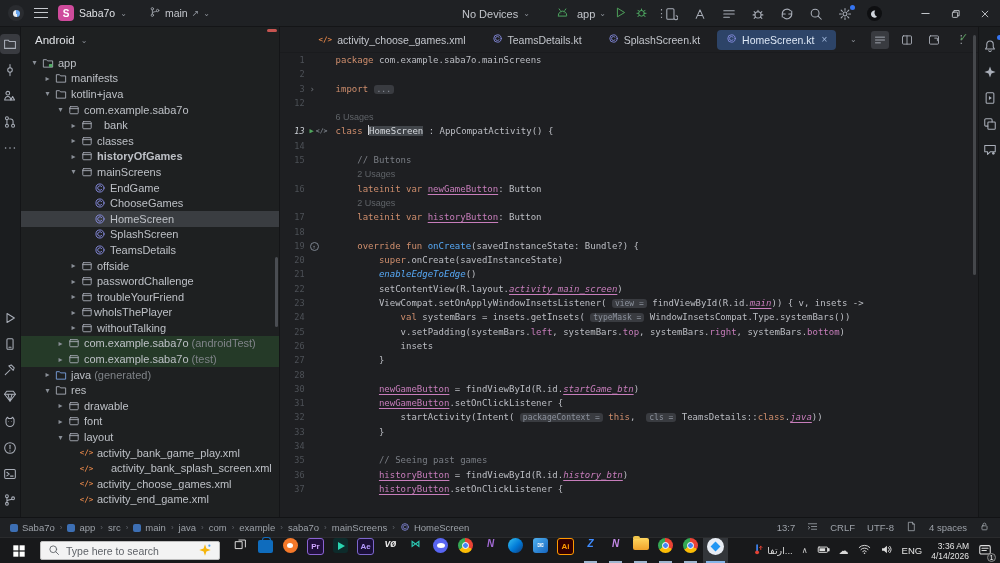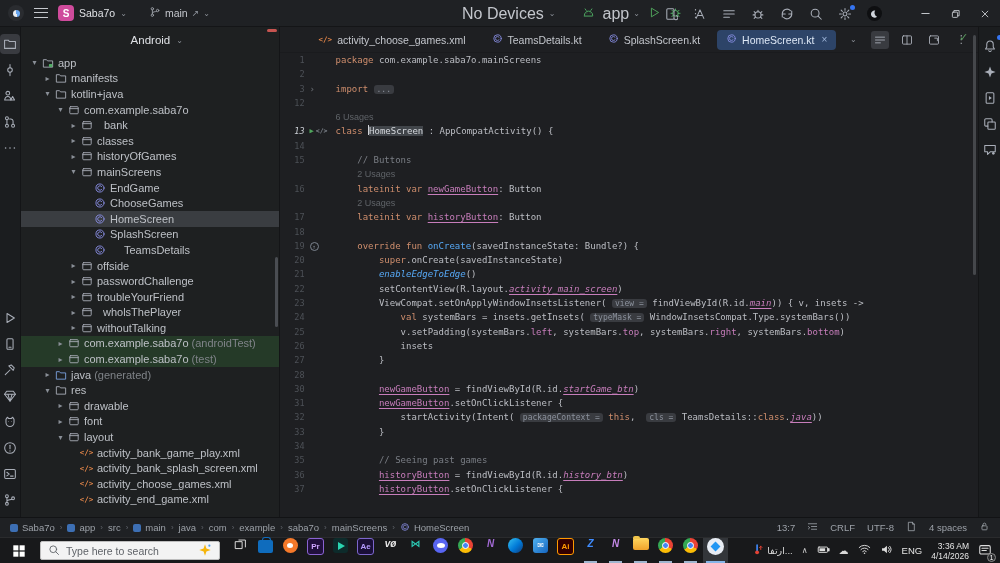--- a/index.html
+++ b/index.html
@@ -15,38 +15,38 @@
   .hamb{width:14px;height:10px;border-top:1.6px solid #c6c9ce;border-bottom:1.6px solid #c6c9ce;position:relative;}
   .hamb::after{content:"";position:absolute;left:0;right:0;top:2.7px;border-top:1.6px solid #c6c9ce;}
   .proj-badge{width:16px;height:16px;border-radius:4px;background:#cf4b9c;color:#fff;font-size:10px;font-weight:bold;
               display:flex;align-items:center;justify-content:center;}
   .tb-name{font-size:10.5px;color:#dfe1e5;}
   .chev{color:#8a8f97;font-size:8px;}
   .tb-branch{display:flex;align-items:center;gap:4px;font-size:10.5px;color:#c3c6cc;margin-left:12px;}
   .arrow-up{color:#8f959e;font-size:9px;}
   .tb-center{position:absolute;left:462px;top:0;height:27px;display:flex;align-items:center;gap:8px;}
   .tb-run-cluster{display:flex;align-items:center;gap:8px;margin-left:18px;}
-  .tb-label{font-size:16px;color:#c3c6cc;}
+  .tb-label{font-size:11px;color:#c3c6cc;}
   .tb-icons{position:absolute;right:118px;top:0;height:27px;display:flex;align-items:center;gap:13px;}
   .tb-icons .tbi{position:relative;display:flex;align-items:center;justify-content:center;width:16px;height:16px;}
   .badge-dot{position:absolute;top:-1px;right:-2px;width:5px;height:5px;border-radius:50%;background:#3574f0;}
   .win-controls{position:absolute;right:0;top:0;height:27px;display:flex;}
   .win-btn{width:30px;height:27px;display:flex;align-items:center;justify-content:center;}
   .avatar{width:15px;height:15px;border-radius:50%;background:#0e0f11;display:flex;align-items:center;justify-content:center;}
   
   .main{position:absolute;top:27px;bottom:46px;left:0;right:0;display:flex;}
   .strip{width:27px;background:#1b1d1f;display:flex;flex-direction:column;align-items:center;}
   .strip.left{border-right:1px solid #141517;}
   .strip.right{width:30px;border-left:1px solid #141517;}
   .strip .sicon{width:20px;height:20px;display:flex;align-items:center;justify-content:center;border-radius:4px;position:relative;margin:3px 0;}
   .strip .sicon.active{background:#393b40;}
   .strip .spacer{flex:1;}
   
   .project{width:362px;background:#1e2021;position:relative;border-right:1px solid #141517;}
-  .proj-header{height:26px;display:flex;align-items:center;gap:6px;padding-left:14px;font-size:11.5px;color:#dfe1e5;justify-content:center;}
+  .proj-header{height:26px;display:flex;align-items:center;gap:6px;padding-left:14px;font-size:11.5px;color:#dfe1e5;}
   .tree{position:absolute;top:28px;left:0;right:0;bottom:0;overflow:hidden;}
   .trow{height:15.6px;display:flex;align-items:center;font-size:11px;color:#bdc0c6;white-space:nowrap;}
   .trow.sel{background:#3a3d41;}
   .trow.green{background:#253a28;}
   .trow .tchev{width:11px;display:inline-block;text-align:center;color:#8a8f97;font-size:8px;flex:none;}
   .trow .ticon{width:15px;display:flex;justify-content:center;flex:none;}
   .trow .suffix{color:#7f8388;margin-left:3px;}
   .xmlglyph{font-family:"DejaVu Sans Mono",monospace;font-size:7.5px;font-weight:bold;color:#e8884a;}
   .tree-marker{position:absolute;top:2px;right:2px;width:10px;height:3px;background:#c75450;border-radius:2px;}
   .tree-scroll{position:absolute;top:230px;right:1px;width:3px;height:70px;background:#4a4d52;border-radius:2px;}
@@ -411,21 +411,21 @@
             <span style="margin-left:3px;">classes</span>
           </div>
           <div class="trow" style="padding-left: 47px;">
             <span class="tchev">▸</span>
             <span class="ticon">
               <svg width="12" height="12" viewBox="0 0 16 16" fill="none" stroke="#a9aeb8" stroke-width="1.2" stroke-linecap="round" stroke-linejoin="round">
                 <rect x="2.4" y="3.6" width="11.2" height="9.4" rx="1.2"></rect>
                 <path d="M2.4 6.2h11.2"></path>
               </svg>
             </span>
-            <span style="margin-left:3px;">historyOfGames</span>
+            <span style="margin-left:3px;font-weight:bold;">historyOfGames</span>
           </div>
           <div class="trow" style="padding-left: 47px;">
             <span class="tchev">▾</span>
             <span class="ticon">
               <svg width="12" height="12" viewBox="0 0 16 16" fill="none" stroke="#a9aeb8" stroke-width="1.2" stroke-linecap="round" stroke-linejoin="round">
                 <rect x="2.4" y="3.6" width="11.2" height="9.4" rx="1.2"></rect>
                 <path d="M2.4 6.2h11.2"></path>
               </svg>
             </span>
             <span style="margin-left:3px;">mainScreens</span>
@@ -471,21 +471,21 @@
             <span style="margin-left:3px;">SplashScreen</span>
           </div>
           <div class="trow" style="padding-left: 60px;">
             <span class="tchev"></span>
             <span class="ticon">
               <svg width="12" height="12" viewBox="0 0 16 16" fill="none" stroke="#a9aeb8" stroke-width="1.2" stroke-linecap="round" stroke-linejoin="round">
                 <circle cx="8" cy="8" r="5.4" stroke="#8b90e8"></circle>
                 <path d="M10.2 6a3 3 0 100 4" stroke="#8b90e8"></path>
               </svg>
             </span>
-            <span style="margin-left:17px;">TeamsDetails</span>
+            <span style="margin-left:3px;">TeamsDetails</span>
           </div>
           <div class="trow" style="padding-left: 47px;">
             <span class="tchev">▸</span>
             <span class="ticon">
               <svg width="12" height="12" viewBox="0 0 16 16" fill="none" stroke="#a9aeb8" stroke-width="1.2" stroke-linecap="round" stroke-linejoin="round">
                 <rect x="2.4" y="3.6" width="11.2" height="9.4" rx="1.2"></rect>
                 <path d="M2.4 6.2h11.2"></path>
               </svg>
             </span>
             <span style="margin-left:3px;">offside</span>
@@ -511,21 +511,21 @@
             <span style="margin-left:3px;">troubleYourFriend</span>
           </div>
           <div class="trow" style="padding-left: 47px;">
             <span class="tchev">▸</span>
             <span class="ticon">
               <svg width="12" height="12" viewBox="0 0 16 16" fill="none" stroke="#a9aeb8" stroke-width="1.2" stroke-linecap="round" stroke-linejoin="round">
                 <rect x="2.4" y="3.6" width="11.2" height="9.4" rx="1.2"></rect>
                 <path d="M2.4 6.2h11.2"></path>
               </svg>
             </span>
-            <span style="margin-left:9px;">wholsThePlayer</span>
+            <span style="margin-left:0;">wholsThePlayer</span>
           </div>
           <div class="trow" style="padding-left: 47px;">
             <span class="tchev">▸</span>
             <span class="ticon">
               <svg width="12" height="12" viewBox="0 0 16 16" fill="none" stroke="#a9aeb8" stroke-width="1.2" stroke-linecap="round" stroke-linejoin="round">
                 <rect x="2.4" y="3.6" width="11.2" height="9.4" rx="1.2"></rect>
                 <path d="M2.4 6.2h11.2"></path>
               </svg>
             </span>
             <span style="margin-left:3px;">withoutTalking</span>
@@ -606,21 +606,21 @@
             <span class="ticon">
               <span class="xmlglyph">&lt;/&gt;</span>
             </span>
             <span style="margin-left:3px;">activity_bank_game_play.xml</span>
           </div>
           <div class="trow" style="padding-left: 47px;">
             <span class="tchev"></span>
             <span class="ticon">
               <span class="xmlglyph">&lt;/&gt;</span>
             </span>
-            <span style="margin-left:3px;">activity_bank_splash_screen.xml</span>
+            <span style="margin-left:17px;">activity_bank_splash_screen.xml</span>
           </div>
           <div class="trow" style="padding-left: 47px;">
             <span class="tchev"></span>
             <span class="ticon">
               <span class="xmlglyph">&lt;/&gt;</span>
             </span>
             <span style="margin-left:3px;">activity_choose_games.xml</span>
           </div>
           <div class="trow" style="padding-left: 47px;">
             <span class="tchev"></span>

